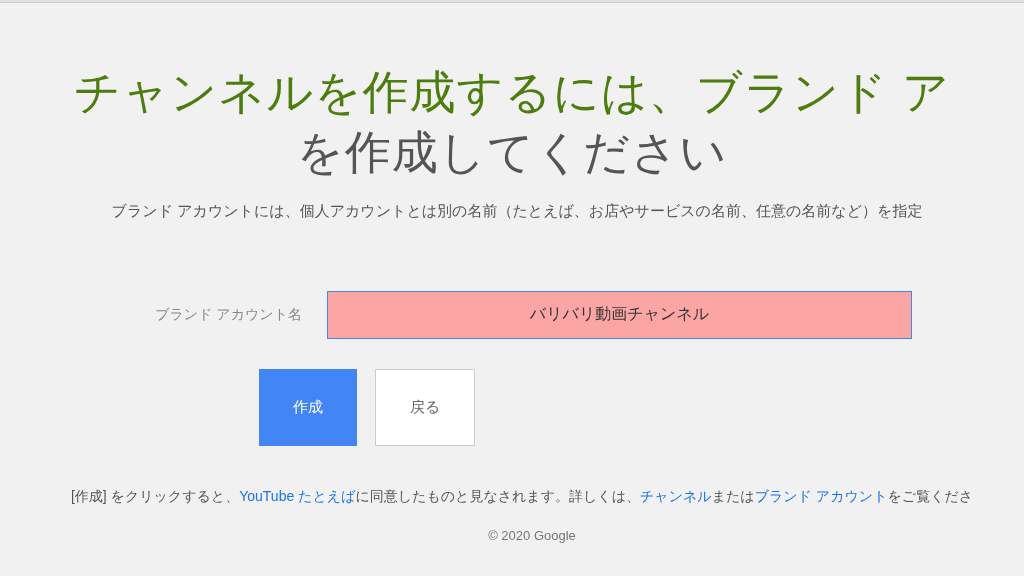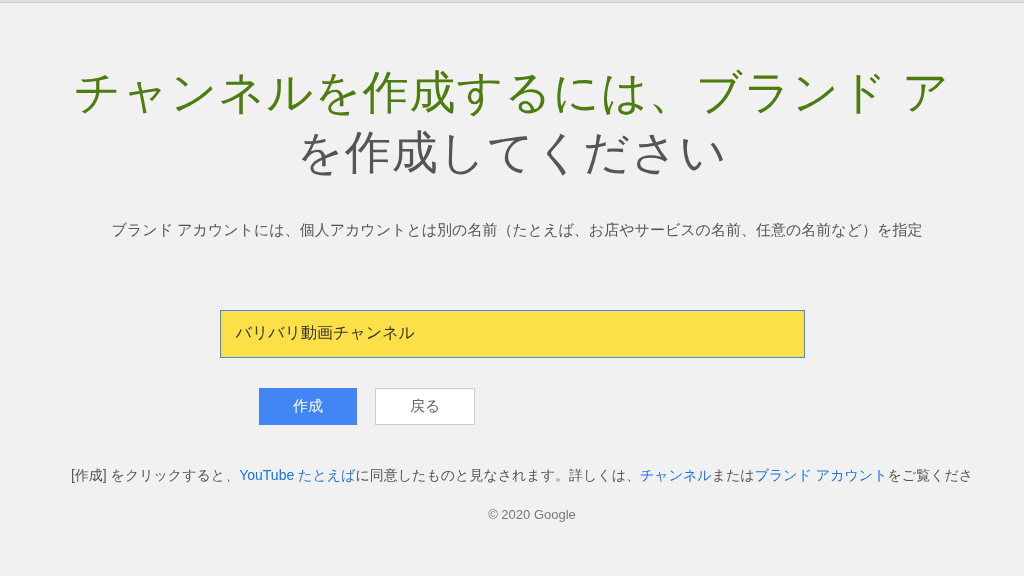--- a/index.html
+++ b/index.html
@@ -34,21 +34,21 @@
       letter-spacing: 1px;
     }
     .heading-line2 {
       font-size: 46px;
       font-weight: 300;
       color: #555;
       line-height: 1.3;
       letter-spacing: 1px;
     }
     .description {
-      margin-top: 38px;
+      margin-top: 19px;
       font-size: 15px;
       color: #555;
       white-space: nowrap;
       padding-left: 10px;
     }
     .form-row {
       margin-top: 70px;
       display: flex;
       align-items: center;
       justify-content: center;
@@ -57,46 +57,47 @@
     .form-label {
       font-size: 14px;
       color: #888;
       width: 190px;
       text-align: right;
     }
     .form-input {
       width: 585px;
       height: 48px;
       border: 1px solid #4285f4;
-      background: #fde047;
+      background: #fca5a5;
       padding: 0 15px;
       font-size: 16px;
       color: #333;
       outline: none;
+      text-align: center;
     }
     .button-row {
       margin-top: 30px;
       display: flex;
       gap: 18px;
       padding-left: 245px;
     }
     .btn-primary {
       background: #4285f4;
       color: #fff;
       border: none;
       padding: 2px 34px;
       font-size: 15px;
       cursor: pointer;
       margin-left: 14px;
     }
     .btn-secondary {
       background: #fff;
       color: #666;
       border: 1px solid #ccc;
-      padding: 8px 34px;
+      padding: 28px 34px;
       font-size: 15px;
       cursor: pointer;
     }
     .footer-notice {
       margin-top: 42px;
       text-align: center;
       font-size: 14px;
       color: #555;
       white-space: nowrap;
       padding-left: 20px;
@@ -118,20 +119,21 @@
 
 <div class="top-border"></div>
 
 <div class="main-content">
   <div class="heading">チャンネルを作成するには、ブランド ア</div>
   <div class="heading-line2">を作成してください</div>
 
   <div class="description">ブランド アカウントには、個人アカウントとは別の名前（たとえば、お店やサービスの名前、任意の名前など）を指定</div>
 
   <div class="form-row">
+    <div class="form-label">ブランド アカウント名</div>
     <input type="text" class="form-input" value="バリバリ動画チャンネル" style="">
   </div>
 
   <div class="button-row">
     <button class="btn-primary">作成</button>
     <button class="btn-secondary">戻る</button>
   </div>
 
   <div class="footer-notice">
     <span>[作成] をクリックすると、</span><a href="#">YouTube たとえば</a><span>に同意したものと見なされます。詳しくは、</span><a href="#">チャンネル</a><span>または</span><a href="#">ブランド アカウント</a><span>をご覧くださ</span>

